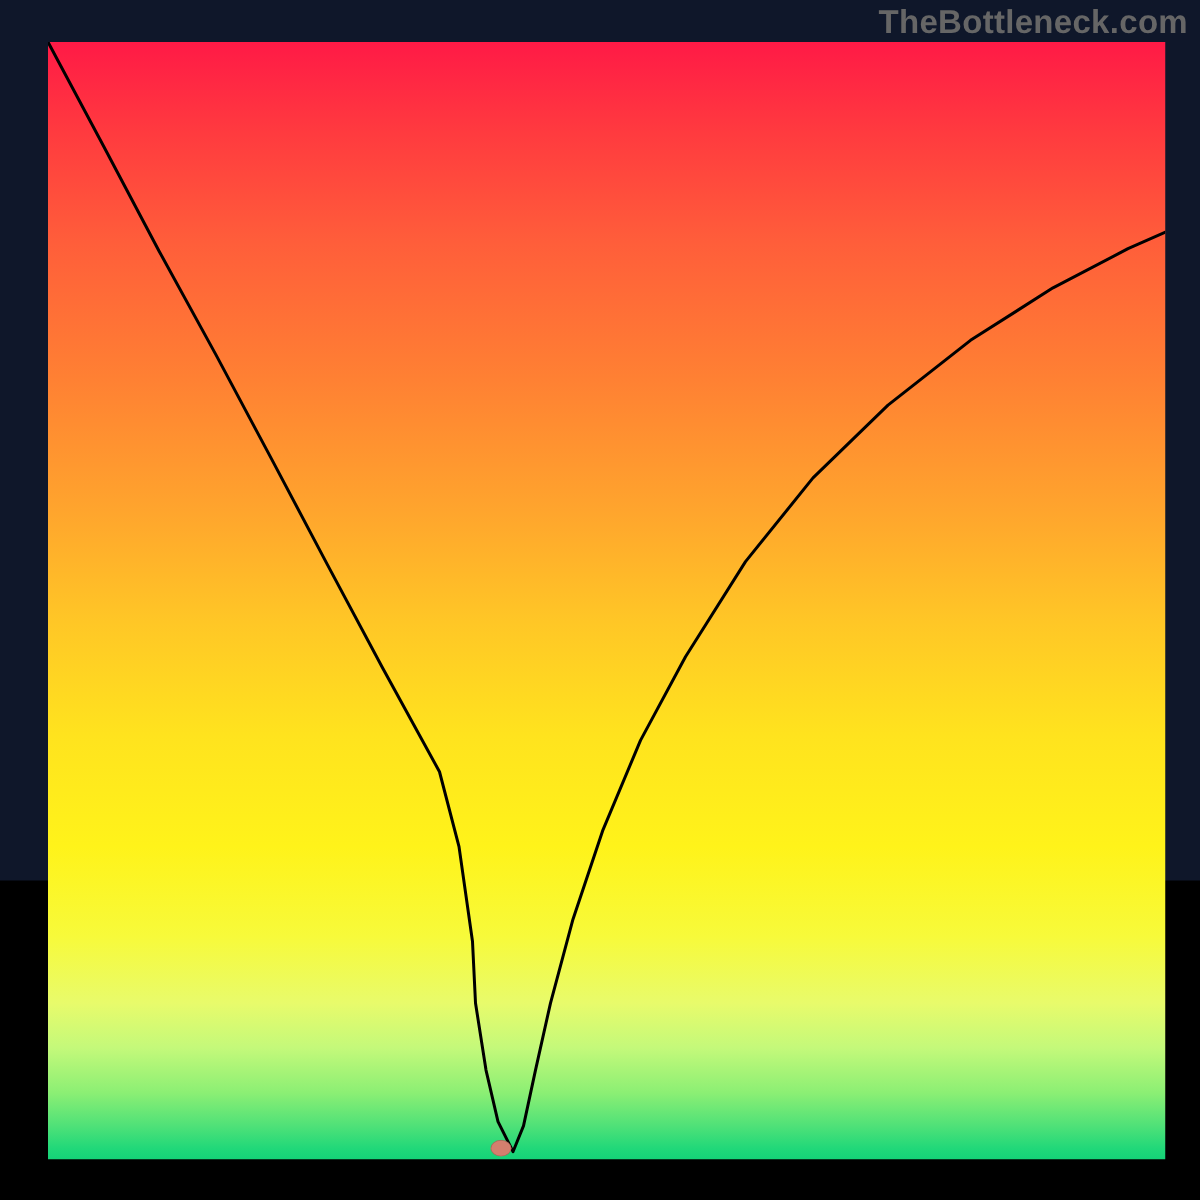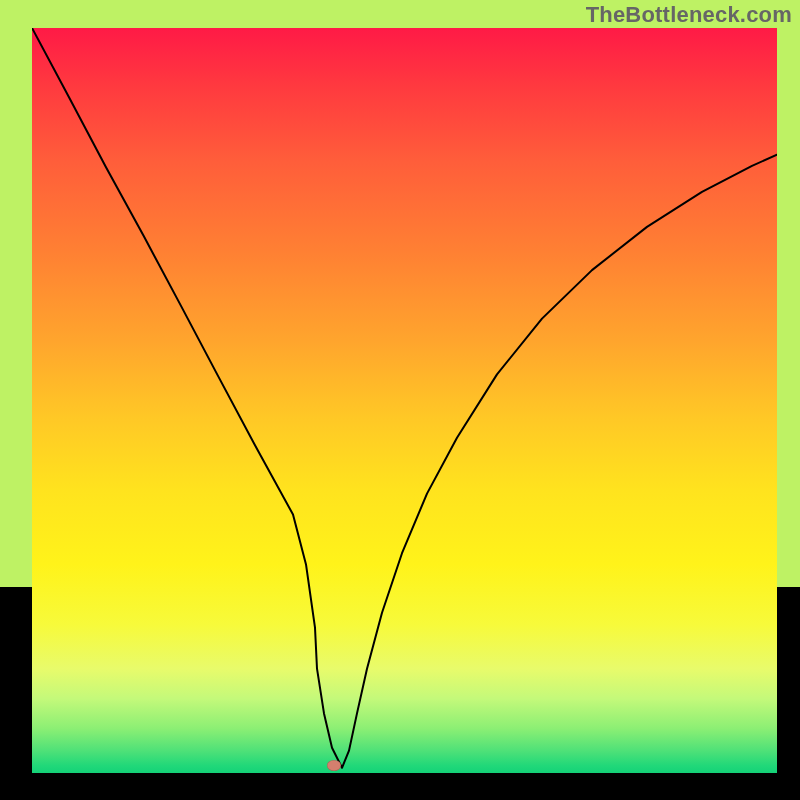--- a/index.html
+++ b/index.html
@@ -7,21 +7,21 @@
     padding: 0;
     width: 800px;
     height: 800px;
     background: #000;
     font-family: Arial, Helvetica, sans-serif;
     overflow: hidden;
   }
   .outer {
     width: 800px;
     height: 587px;
-    background: #bef264;
+    background: #0f172a;
     position: relative;
   }
   .watermark {
     position: absolute;
     top: 2px;
     right: 8px;
     color: #666;
     font-size: 22px;
     font-weight: 600;
     letter-spacing: 0.2px;

